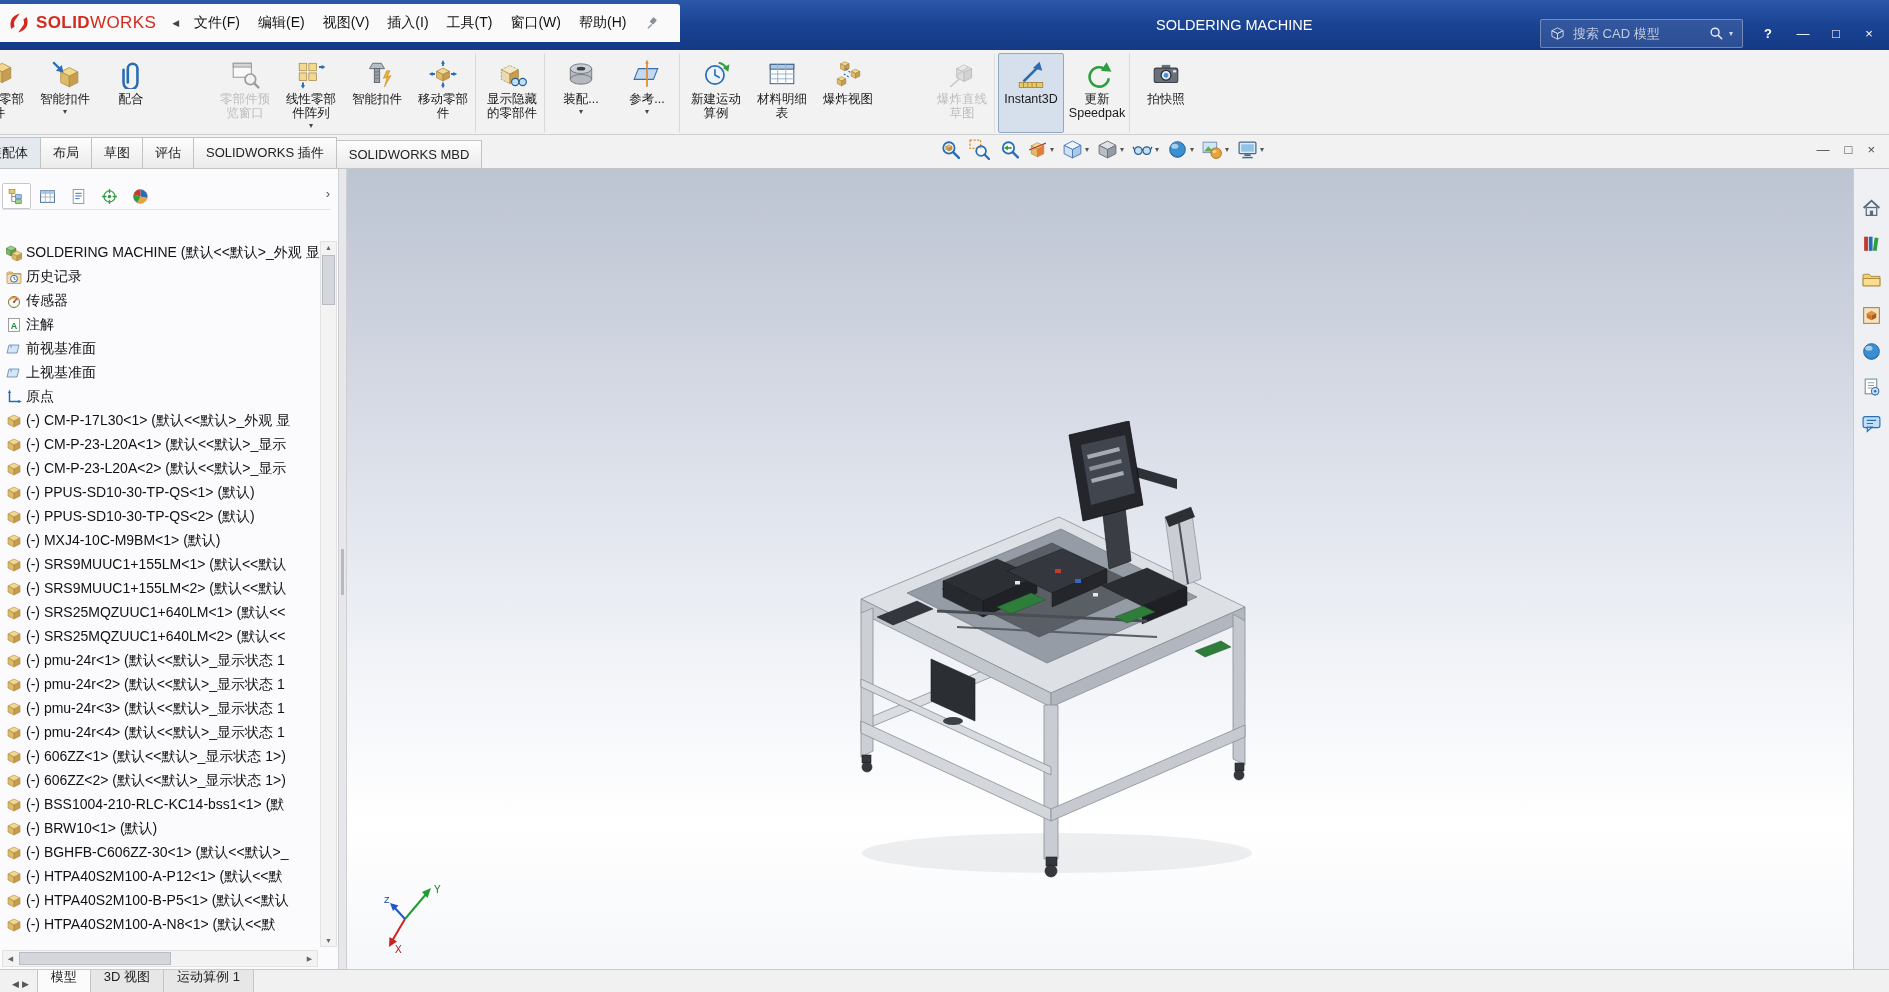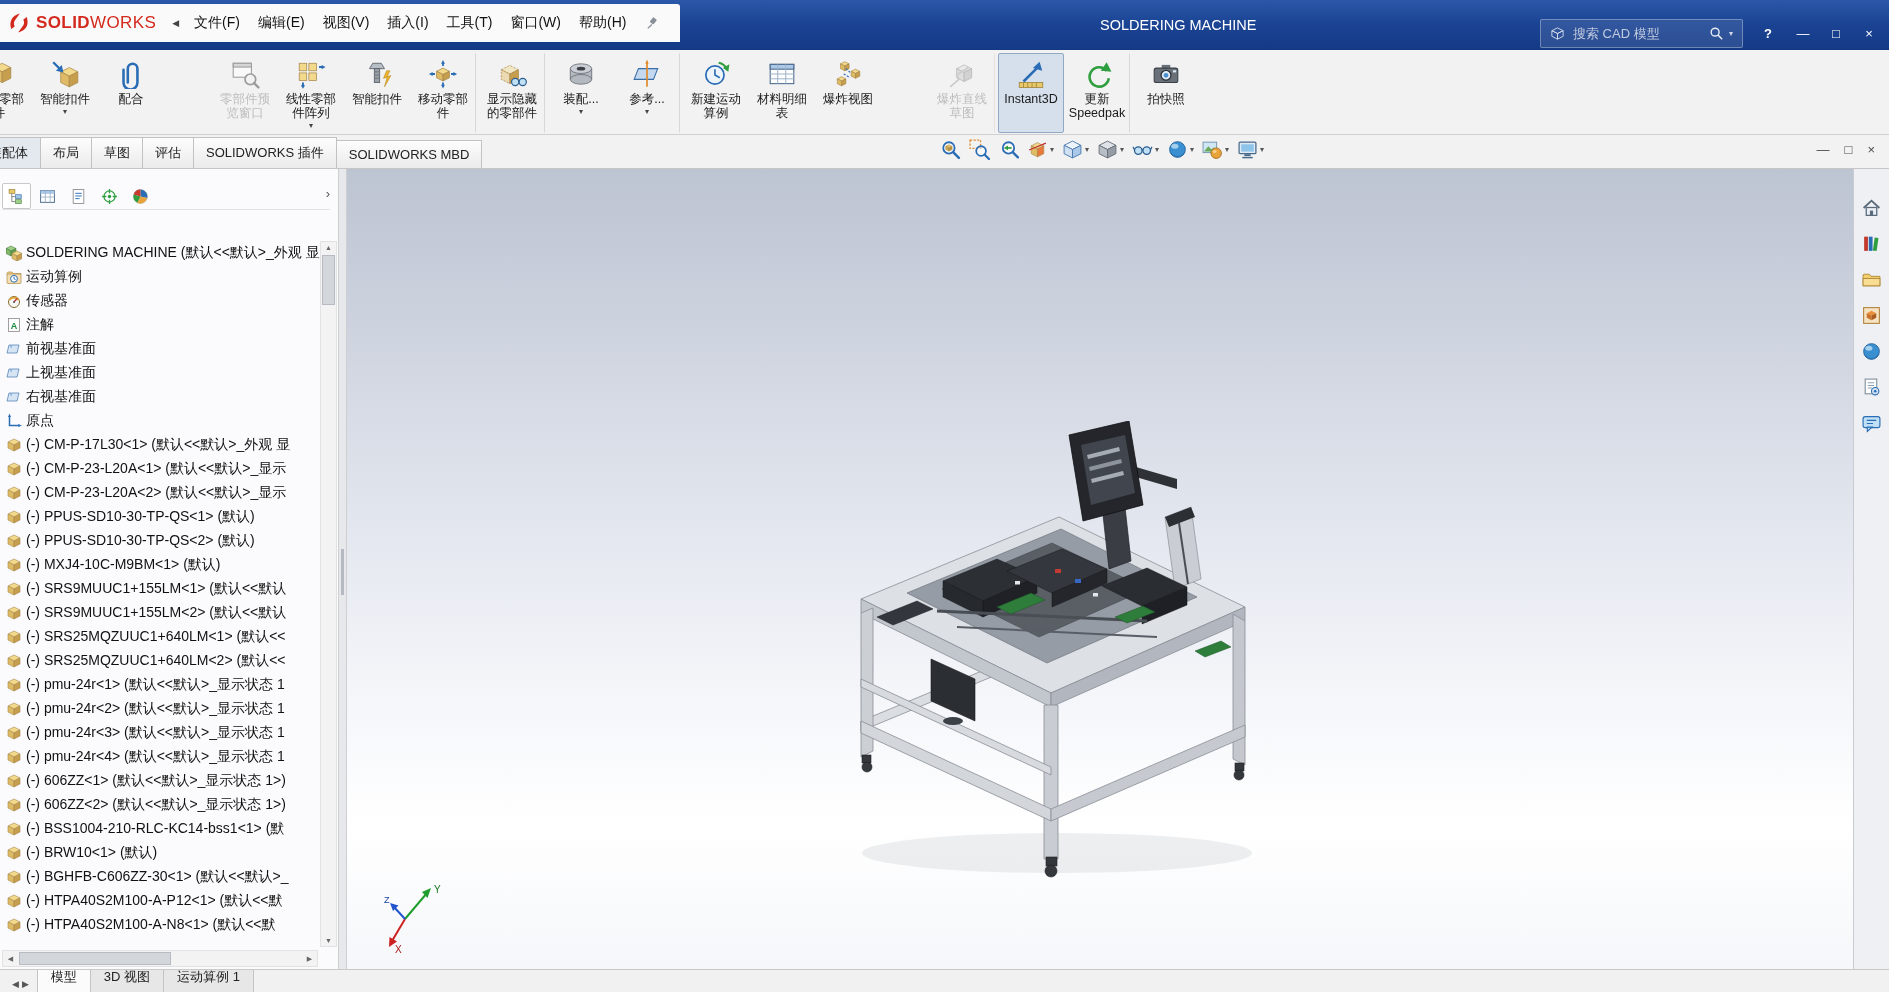--- a/index.html
+++ b/index.html
@@ -8,21 +8,21 @@
 
   
   .titlebar{position:relative;flex:0 0 50px;background:linear-gradient(180deg,#2c58a9 0%,#1b4494 45%,#143a86 100%);}
   .tb-left{position:absolute;left:0;bottom:8px;height:38px;background:#fafafa;display:flex;align-items:center;padding:0 20px 0 6px;gap:2px;z-index:3;border-top-right-radius:3px;}
   .brand{display:flex;align-items:center;gap:4px;margin-right:10px;}
   .brand-text{font-size:17px;letter-spacing:.4px;color:#d42a1e;white-space:nowrap;}
   .brand-text b{font-weight:bold;}
   .menu-collapse{font-size:9px;color:#444;padding:0 4px;}
   .menu-item{font-size:14px;color:#111;padding:5px 9px;white-space:nowrap;cursor:default;}
   .menu-pin{margin-left:8px;}
-  .tb-title{position:absolute;left:1100px;top:0;height:50px;display:flex;align-items:center;color:#fff;font-size:14.5px;z-index:1;text-align:right;}
+  .tb-title{position:absolute;left:1156px;top:0;height:50px;display:flex;align-items:center;color:#fff;font-size:14.5px;z-index:1;text-align:right;}
   .tb-right{position:absolute;right:10px;top:0;height:66px;display:flex;align-items:center;gap:15px;z-index:2;}
   .searchbox{display:flex;align-items:center;gap:6px;height:27px;padding:0 9px;background:rgba(255,255,255,.10);border:1px solid rgba(255,255,255,.32);border-radius:2px;}
   .search-input{background:transparent;border:none;outline:none;color:#e2e8f4;width:128px;font-size:13px;font-family:inherit;}
   .search-input::placeholder{color:#c2cbdf;}
   .search-caret{color:#cfd8ea;font-size:8px;}
   .winbtn{color:#fff;font-size:13px;width:20px;text-align:center;cursor:default;}
   .helpbtn{font-weight:bold;}
 
   
   .ribbon{flex:0 0 80px;background:#f2f2f2;border-bottom:1px solid #d0d0d0;display:flex;align-items:stretch;padding:3px 4px 1px 0;overflow:hidden;}
@@ -703,21 +703,21 @@
             <svg viewBox="0 0 16 16">
               <use href="#sym-asm" xlink:href="#sym-asm"></use>
             </svg>
             <span class="tlabel">SOLDERING MACHINE (默认&lt;&lt;默认&gt;_外观 显</span>
           </div>
 
           <div class="trow">
             <svg viewBox="0 0 16 16">
               <use href="#sym-hist" xlink:href="#sym-hist"></use>
             </svg>
-            <span class="tlabel">运动算例</span>
+            <span class="tlabel">历史记录</span>
           </div>
 
           <div class="trow">
             <svg viewBox="0 0 16 16">
               <use href="#sym-sensor" xlink:href="#sym-sensor"></use>
             </svg>
             <span class="tlabel">传感器</span>
           </div>
 
           <div class="trow">
@@ -734,26 +734,20 @@
             <span class="tlabel">前视基准面</span>
           </div>
 
           <div class="trow">
             <svg viewBox="0 0 16 16">
               <use href="#sym-plane" xlink:href="#sym-plane"></use>
             </svg>
             <span class="tlabel">上视基准面</span>
           </div>
 
-          <div class="trow">
-            <svg viewBox="0 0 16 16">
-              <use href="#sym-plane" xlink:href="#sym-plane"></use>
-            </svg>
-            <span class="tlabel">右视基准面</span>
-          </div>
 
           <div class="trow">
             <svg viewBox="0 0 16 16">
               <use href="#sym-origin" xlink:href="#sym-origin"></use>
             </svg>
             <span class="tlabel">原点</span>
           </div>
 
           <div class="trow">
             <svg viewBox="0 0 16 16">
@@ -888,20 +882,26 @@
             <span class="tlabel">(-) BGHFB-C606ZZ-30&lt;1&gt; (默认&lt;&lt;默认&gt;_</span>
           </div>
 
           <div class="trow">
             <svg viewBox="0 0 16 16">
               <use href="#sym-part" xlink:href="#sym-part"></use>
             </svg>
             <span class="tlabel">(-) HTPA40S2M100-A-P12&lt;1&gt; (默认&lt;&lt;默</span>
           </div>
 
+          <div class="trow">
+            <svg viewBox="0 0 16 16">
+              <use href="#sym-part" xlink:href="#sym-part"></use>
+            </svg>
+            <span class="tlabel">(-) HTPA40S2M100-B-P5&lt;1&gt; (默认&lt;&lt;默认</span>
+          </div>
 
           <div class="trow">
             <svg viewBox="0 0 16 16">
               <use href="#sym-part" xlink:href="#sym-part"></use>
             </svg>
             <span class="tlabel">(-) HTPA40S2M100-A-N8&lt;1&gt; (默认&lt;&lt;默</span>
           </div>
         </div>
 
       <div class="vscroll">

